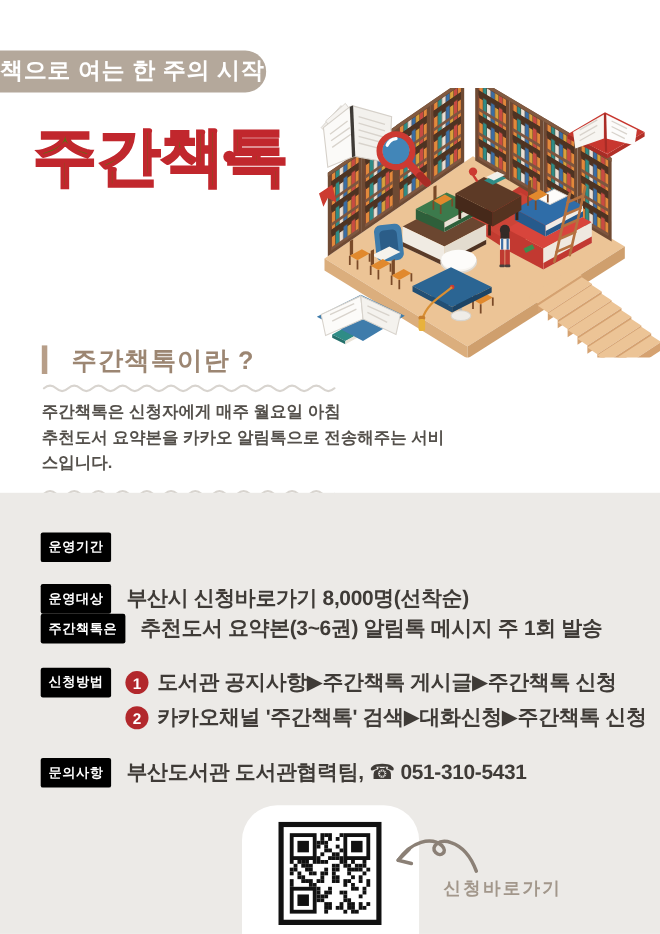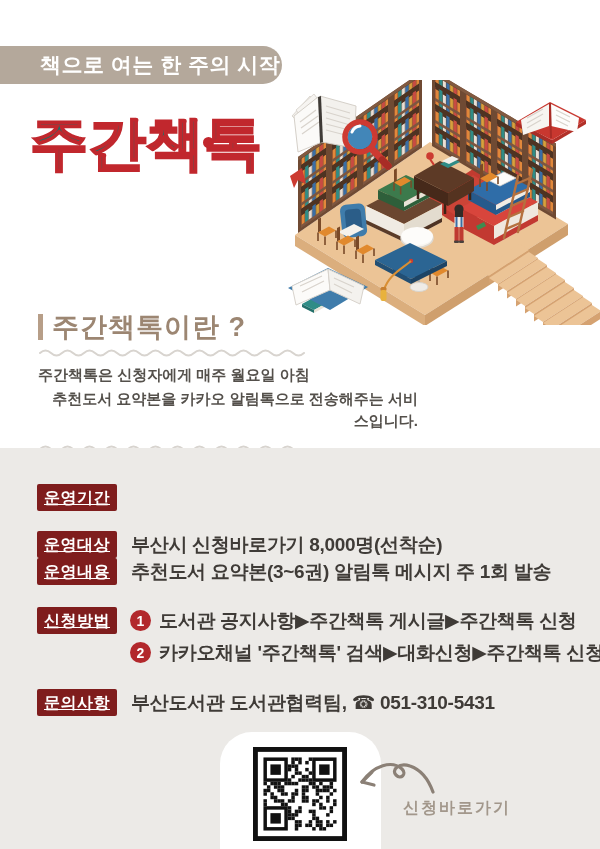--- a/index.html
+++ b/index.html
@@ -5,52 +5,52 @@
   html,body{margin:0;padding:0;background:#fff;}
   .poster{
     position:relative;width:600px;height:849px;overflow:hidden;background:#ffffff;
     font-family:"Liberation Sans","DejaVu Sans",sans-serif;
   }
   
   .banner{
     position:absolute;left:0;top:46px;width:242px;height:38px;
     background:#b4a89b;border-radius:0 19px 19px 0;
     color:#fff;font-size:21px;font-weight:600;letter-spacing:0.5px;
-    line-height:38px;padding-left:40px;white-space:nowrap;
+    line-height:38px;white-space:nowrap;
   }
   
   .title-block{position:absolute;left:30px;top:110px;}
   .org{margin-left:18px;font-size:33px;font-weight:800;color:#a5907c;letter-spacing:2px;}
-  .main-title{margin-top:2px;font-size:58px;line-height:62px;font-weight:900;color:#0f766e;
+  .main-title{margin-top:2px;font-size:58px;line-height:62px;font-weight:900;color:#4d7c0f;
     letter-spacing:0px;-webkit-text-stroke:2px #c1272d;}
   .title-dot{position:absolute;left:173px;top:27px;width:11px;height:11px;border-radius:50%;background:#c1272d;}
   
   .illu{position:absolute;left:280px;top:80px;width:320px;height:245px;}
   
   .intro{position:absolute;left:38px;top:313px;width:380px;}
   .intro-heading{display:flex;align-items:center;height:28px;margin-bottom:6px;}
   .intro-bar{width:5px;height:26px;background:#b79e88;margin-right:9px;flex:none;}
-  .intro-heading h2{margin:0;font-size:27px;font-weight:600;color:#9c8672;letter-spacing:1px;}
+  .intro-heading h2{margin:13px;font-size:23px;font-weight:600;color:#9c8672;letter-spacing:1px;}
   .wave{display:block;margin-top:4px;}
   .intro p{margin:7px 0 0 0;font-size:15px;line-height:22px;font-weight:600;color:#54504b;}
-  .intro p + p{margin-top:2px;text-align:right;}
+  .intro p + p{margin-top:2px;}
   .wave.second{margin-top:11px;}
   
   .info-panel{
     position:absolute;left:0;top:448px;width:600px;height:401px;
     background:#eceae7;box-sizing:border-box;padding:36px 0 0 37px;
   }
   .info-row{display:flex;align-items:flex-start;}
   .info-row.m1{margin-bottom:20px;}
   .info-row.m2{}
   .info-row.m3{margin-bottom:22px;}
   .info-row.m4{margin-bottom:23px;}
   .badge{
-    flex:none;background:#7f1d1d;color:#ffffff;font-size:16px;font-weight:700;
-    letter-spacing:0.5px;line-height:21px;padding:3px 7px;border-radius:2px;text-decoration:underline;
+    flex:none;background:#000000;color:#ffffff;font-size:12px;font-weight:700;
+    letter-spacing:0.5px;line-height:21px;padding:3px 7px;border-radius:2px;
   }
   .value{font-size:19px;line-height:27px;font-weight:700;color:#3f3b37;margin-left:14px;letter-spacing:-0.3px;white-space:nowrap;}
   .steps{display:flex;flex-direction:column;margin-left:13px;}
   .step{display:flex;align-items:flex-start;}
   .step + .step{margin-top:5px;}
   .num{
     flex:none;width:21px;height:21px;border-radius:50%;background:#b2282c;color:#fff;
     font-size:14px;font-weight:700;display:flex;align-items:center;justify-content:center;
     margin:3px 8px 0 0;
   }
@@ -301,21 +301,21 @@
     <div class="info-row m1">
       <span class="badge">운영기간</span>
     </div>
 
     <div class="info-row m2">
       <span class="badge">운영대상</span>
       <span class="value">부산시 신청바로가기 8,000명(선착순)</span>
     </div>
 
     <div class="info-row m3">
-      <span class="badge">운영내용</span>
+      <span class="badge">주간책톡은</span>
       <span class="value">추천도서 요약본(3~6권) 알림톡 메시지 주 1회 발송</span>
     </div>
 
     <div class="info-row m4">
       <span class="badge">신청방법</span>
       <div class="steps">
         <div class="step">
           <span class="num">1</span>
           <span class="value">도서관 공지사항▶주간책톡 게시글▶주간책톡 신청</span>
         </div>

